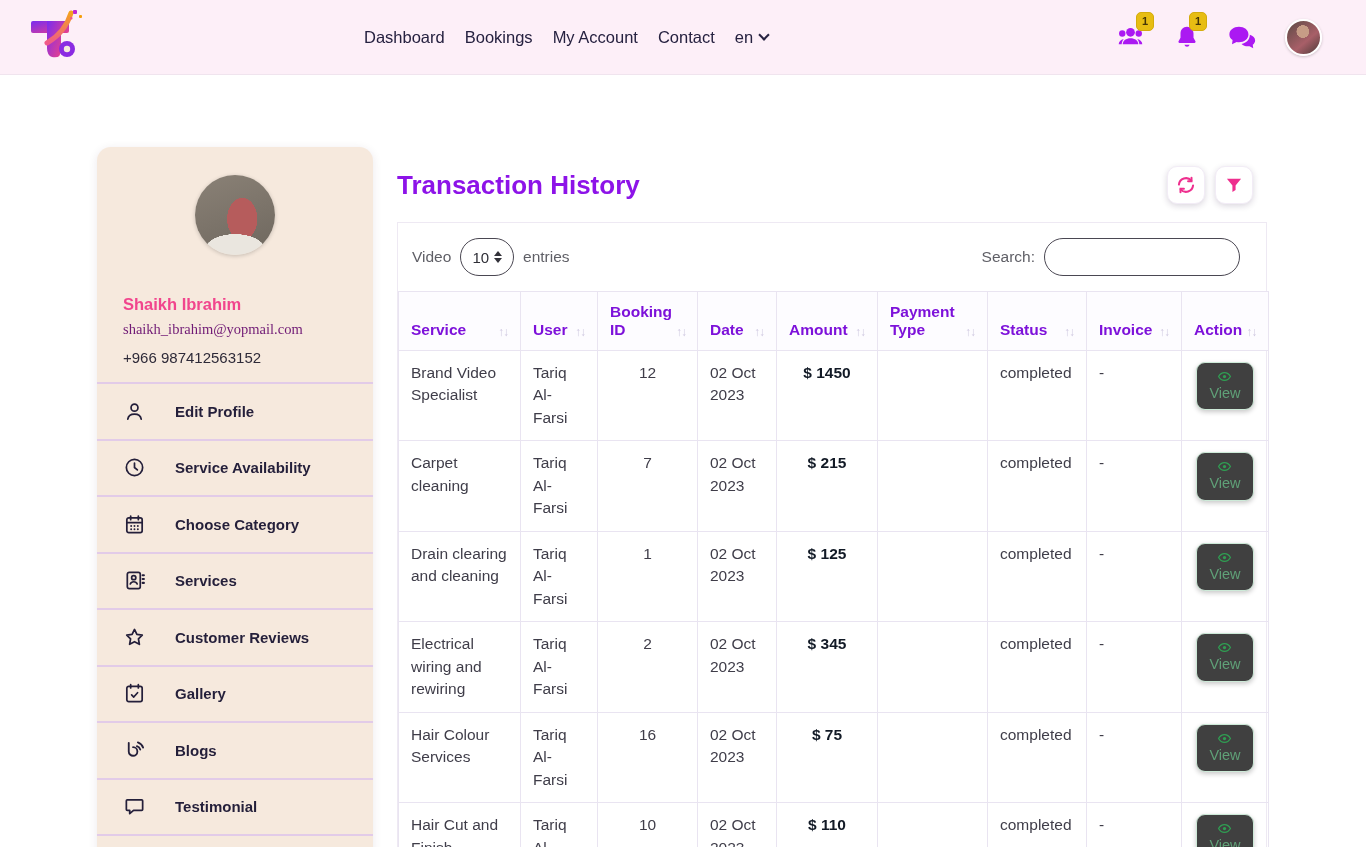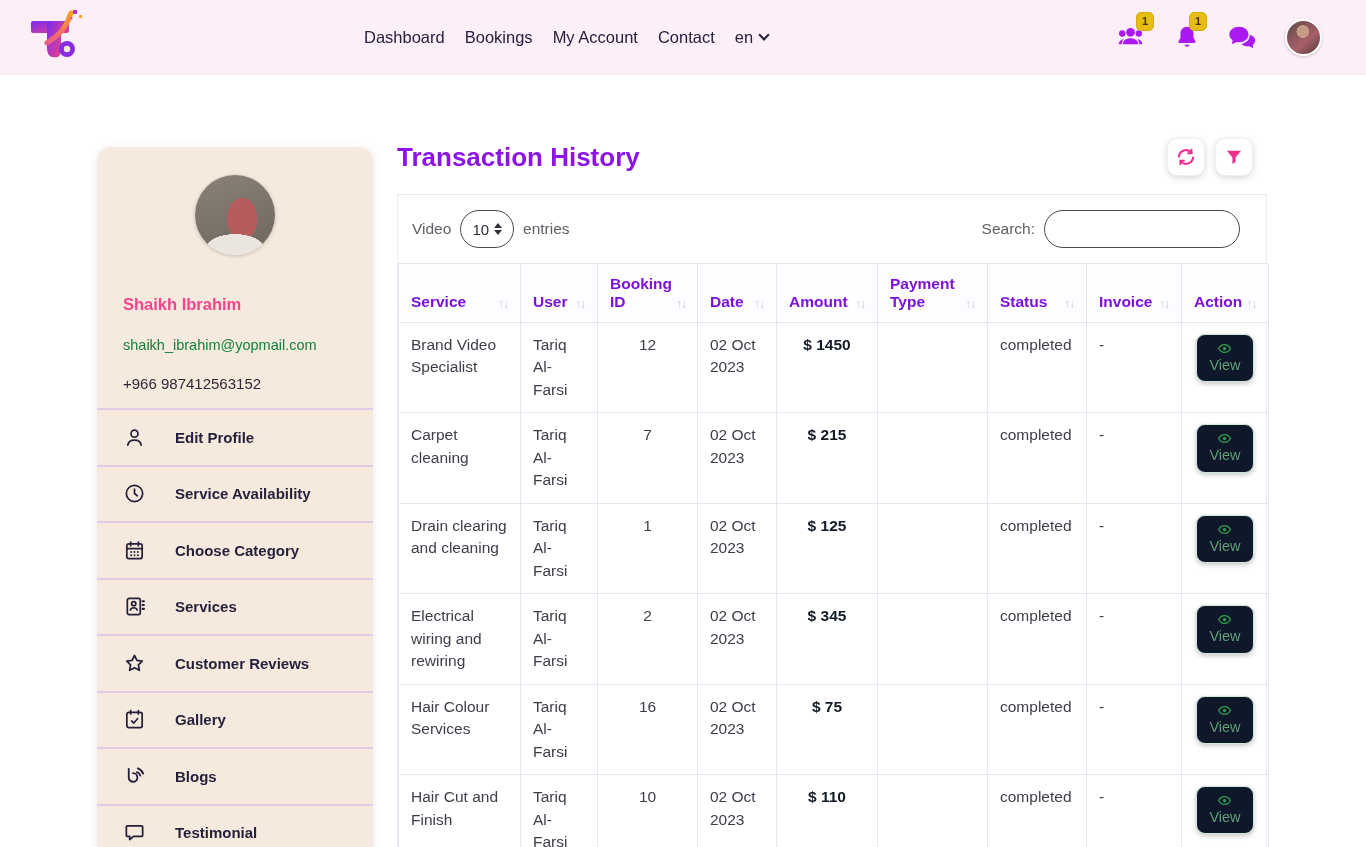--- a/index.html
+++ b/index.html
@@ -46,34 +46,34 @@
   }
   .profile { padding:28px 26px 16px; }
   .avatar-lg {
     width:80px; height:80px; border-radius:50%; margin:0 auto 40px;
     background:
       radial-gradient(ellipse 30px 16px at 50% 94%, #eae6df 0 100%, transparent 101%),
       radial-gradient(ellipse 15px 21px at 59% 55%, #b65c5c 0 100%, transparent 101%),
       linear-gradient(160deg,#8a8176,#6e675e);
     box-shadow:0 1px 4px rgba(0,0,0,.2);
   }
-  .p-name  { color:#f1458d; font-weight:700; font-size:16.5px; margin-bottom:23px; }
-  .p-email { font-size:14.5px; color:#15803d; margin-bottom:22px; }
+  .p-name  { color:#f1458d; font-weight:700; font-size:16.5px; margin-bottom:7px; }
+  .p-email { font-size:14.5px; color:#701a75; margin-bottom:11px;font-family:Liberation Serif, serif; }
   .p-phone { font-size:15px;  color:#2e2a38; }
   .menu-item {
     display:flex; align-items:center; gap:29px; height:56.5px; padding:0 26px;
     border-top:2px solid #e2cbe8; cursor:pointer;
   }
   .menu-icon { width:23px; height:23px; color:#241f3a; flex:0 0 auto; }
   .menu-icon svg { width:100%; height:100%; }
   .menu-label { font-weight:700; font-size:15px; color:#241f3a; }
 
   
   .main { position:absolute; left:397px; top:138px; width:870px; }
-  .main-head { display:flex; justify-content:space-between; align-items:center; margin-bottom:18px; }
+  .main-head { display:flex; justify-content:space-between; align-items:center; margin-bottom:18px;margin-top:28px; }
   .page-title { color:#8d13e8; font-size:26px; font-weight:600; }
   .tool-btns { display:flex; gap:10px; margin-right:14px; }
   .tool-btn {
     width:38px; height:38px; background:#fff; border:1px solid #f2ecf6; border-radius:10px;
     box-shadow:0 2px 6px rgba(50,25,70,.18); color:#ee2e8e; cursor:pointer;
     display:flex; align-items:center; justify-content:center;
   }
   .tool-btn svg { width:20px; height:20px; }
 
   .card { background:#fff; border:1px solid #eee9f3; }
@@ -99,21 +99,21 @@
   table { border-collapse:collapse; table-layout:fixed; width:100%; }
   th, td { border:1px solid #e9e4f1; padding:11px 12px; font-size:15.5px; text-align:left; vertical-align:top; }
   th { color:#7d11da; font-weight:700; background:#fdfcff; vertical-align:bottom; cursor:pointer; }
   .hd { display:flex; align-items:flex-end; justify-content:space-between; gap:4px; }
   .sort { color:#cfc8e0; font-size:12px; letter-spacing:-1px; font-weight:400; white-space:nowrap; flex:0 0 auto; }
   td { color:#3f3d49; line-height:1.45; }
   .c-id, .c-amount, .c-action { text-align:center; }
   .c-amount { font-weight:700; color:#121a26; }
   .view-btn {
     display:inline-flex; flex-direction:column; align-items:center; gap:1px;
-    background:#0f172a; border:1px solid #cdead8; border-radius:9px; padding:6px 12px 7px;
+    background:#404040; border:1px solid #cdead8; border-radius:9px; padding:6px 12px 7px;
     box-shadow:0 2px 5px rgba(0,0,0,.22); cursor:pointer;
     color:#5fa077; font-size:14.5px; line-height:1.2;
   }
   .eye { width:17px; height:15px; color:#2f9e52; }
   .eye svg { width:100%; height:100%; }
 </style>
 </head>
 <body>
 
 <header class="topbar">

